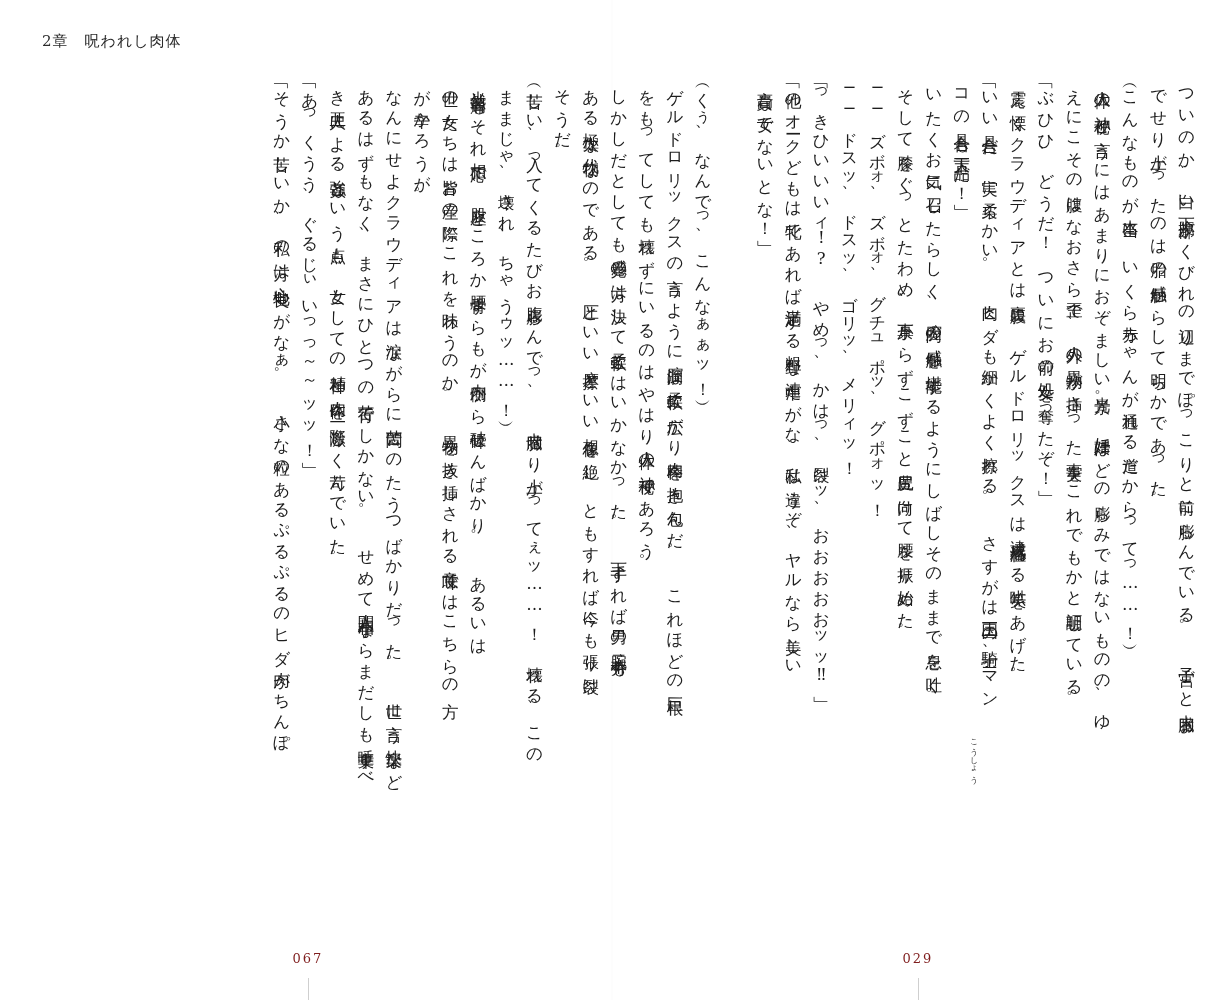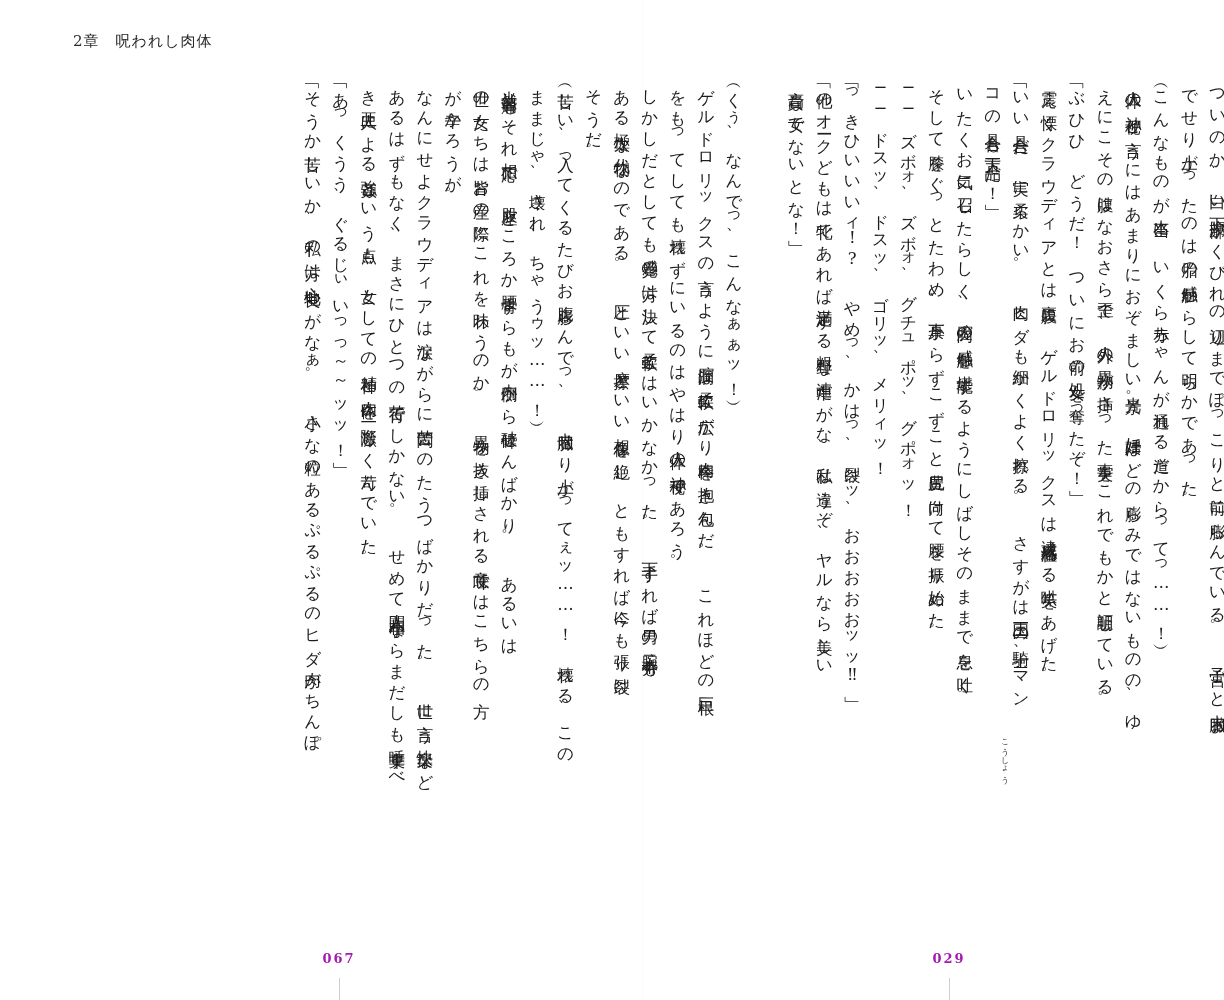--- a/index.html
+++ b/index.html
@@ -13,21 +13,20 @@
     overflow: hidden;
     font-family: "DejaVu Serif", "Liberation Serif", serif;
     color: #1a1a1a;
   }
 
   .page {
     position: relative;
     width: 1159px;
     height: 1000px;
     background: #ffffff;
-    margin-left: 31px;
   }
 
   
   .chapter-header {
     position: absolute;
     top: 32px;
     left: 42px;
     font-size: 15px;
     letter-spacing: 1px;
     color: #2a2a2a;
@@ -68,24 +67,23 @@
     text-orientation: upright;
     color: #333;
   }
 
   
   .folio {
     position: absolute;
     bottom: 34px;
     font-size: 13px;
     letter-spacing: 2px;
-    color: #a21caf;
+    color: #7f1d1d;
     text-align: center;
     width: 60px;
-    font-weight: bold;
   }
   .folio-left { left: 278px; }
   .folio-right { left: 888px; }
 
   .folio-rule {
     position: absolute;
     bottom: 0px;
     width: 1px;
     height: 22px;
     background: #cfcfcf;

